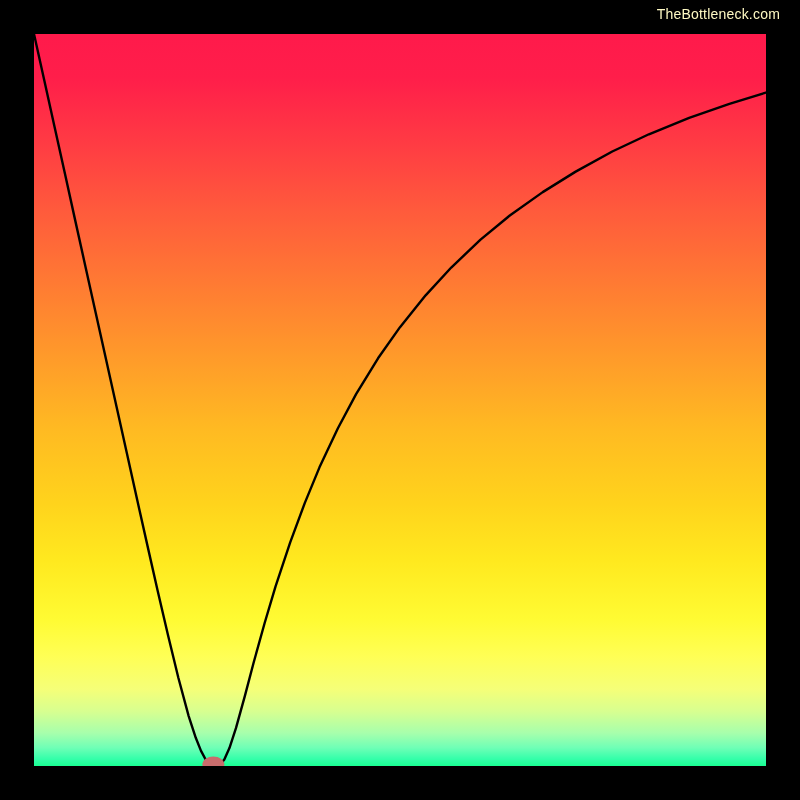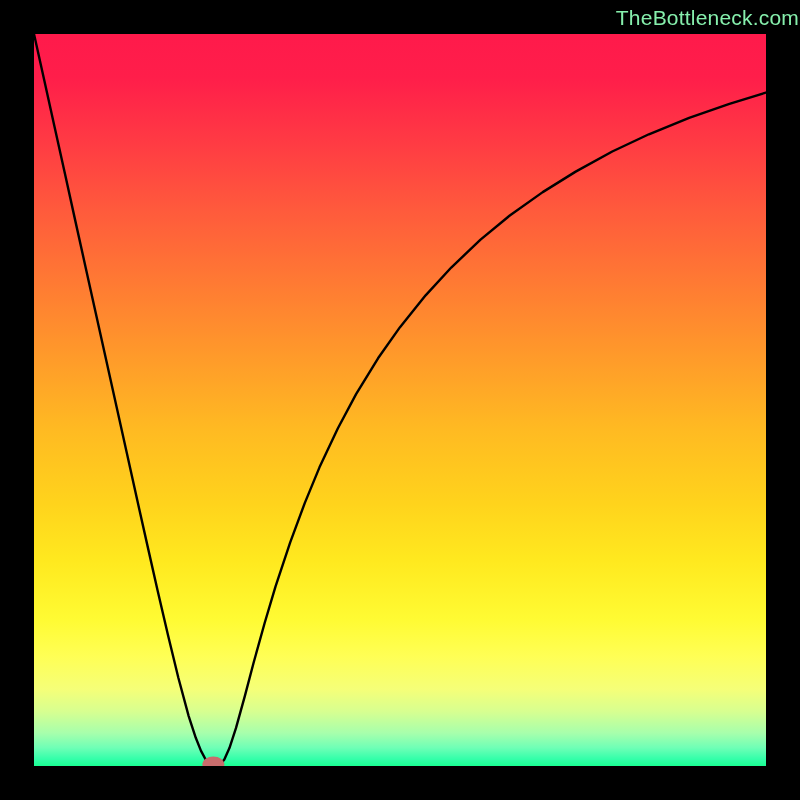--- a/index.html
+++ b/index.html
@@ -22,23 +22,23 @@
   .plot-area {
     position: absolute;
     left: 34px;
     top: 34px;
     width: 732px;
     height: 732px;
   }
   .watermark {
     position: absolute;
     top: 6px;
-    right: 1px;
-    color: #86efac;
-    font-size: 21px;
+    right: 20px;
+    color: #fef9c3;
+    font-size: 14px;
     font-weight: 500;
     letter-spacing: 0.2px;
   }
   svg {
     display: block;
   }
 </style>
 </head>
 <body>
 

